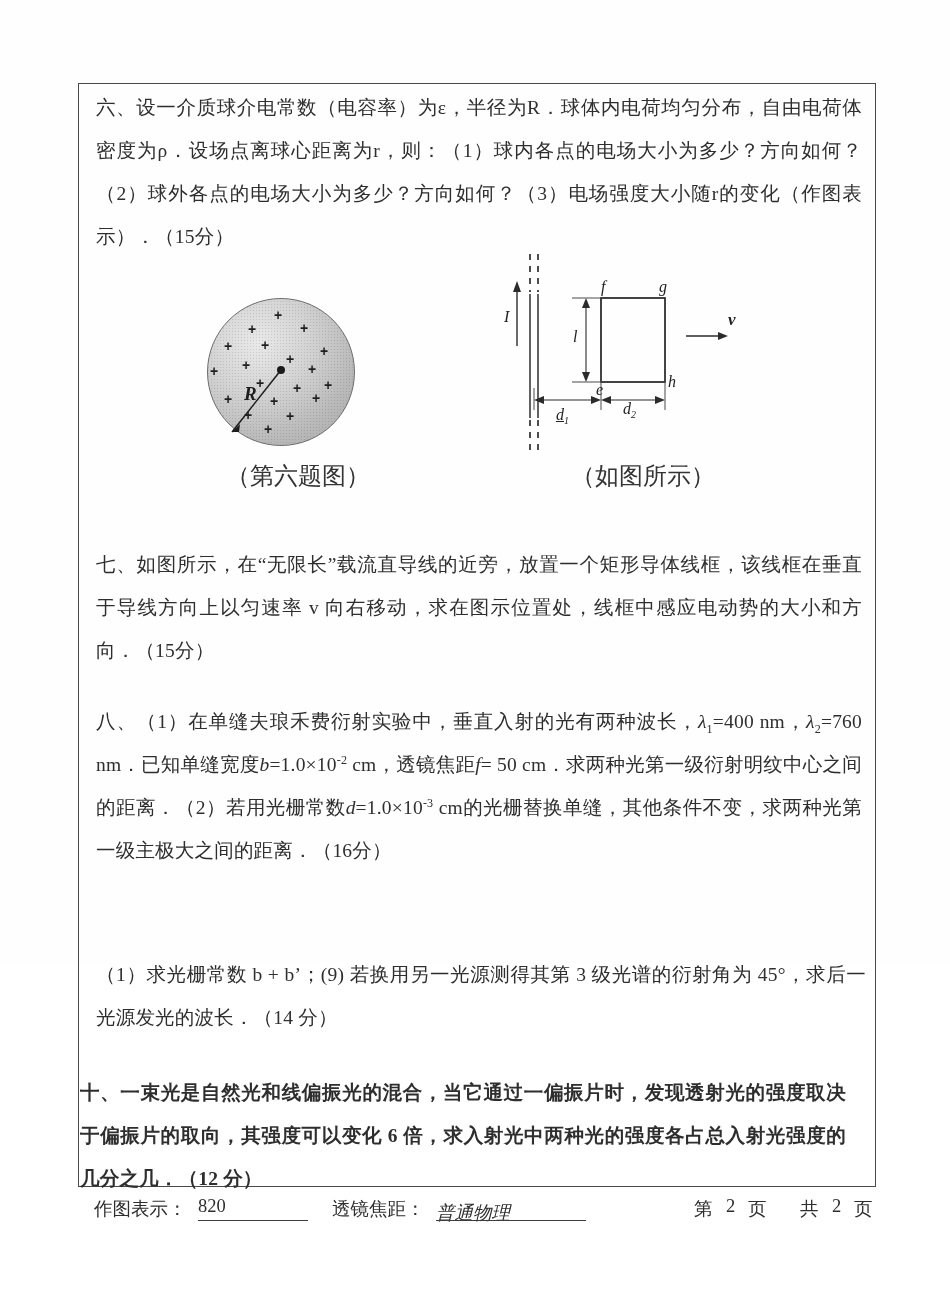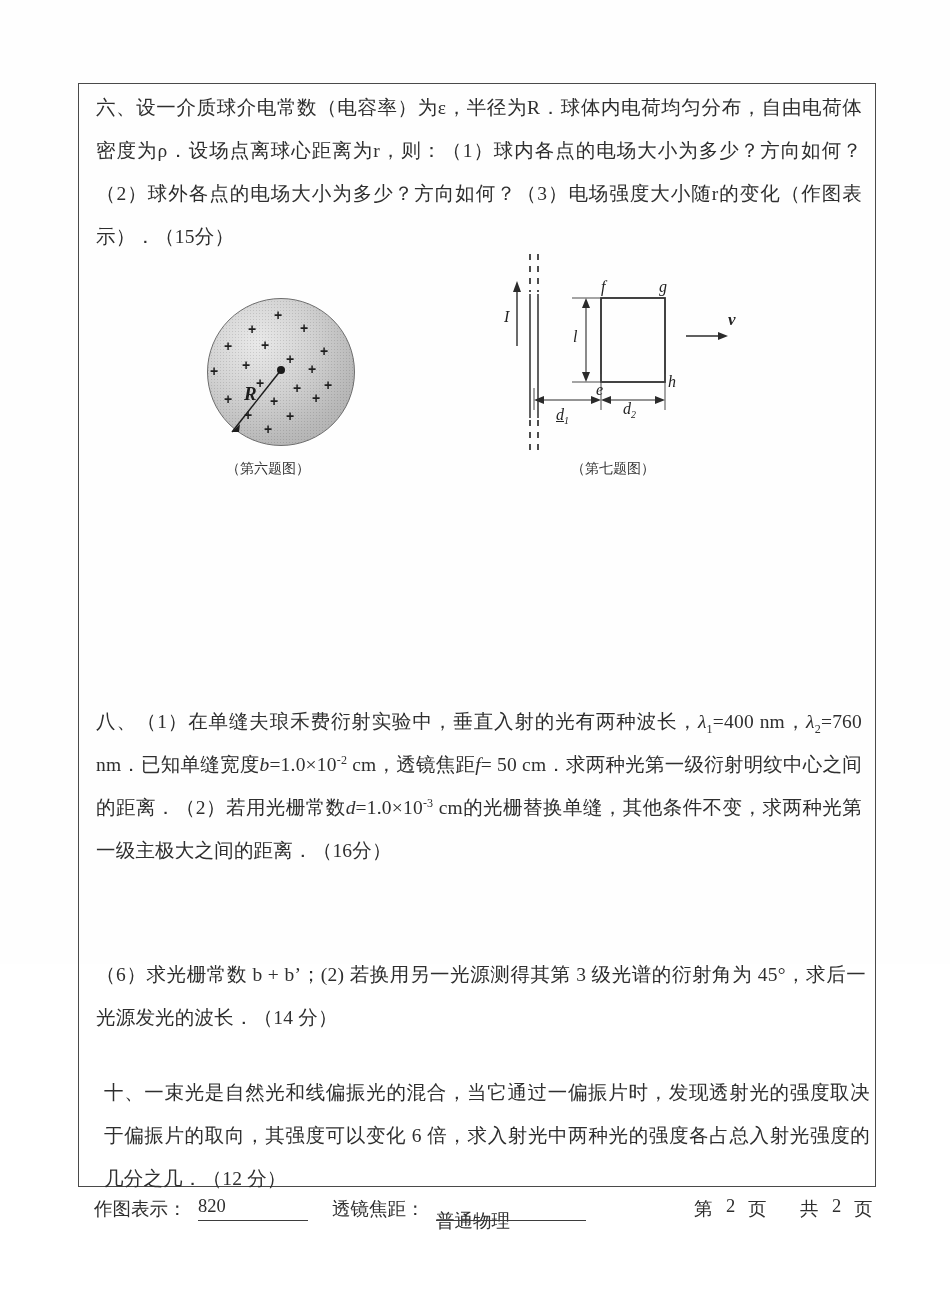--- a/index.html
+++ b/index.html
@@ -49,21 +49,21 @@
   .qblock .ital {
     font-style: italic;
     font-family: "Liberation Serif", "DejaVu Serif", serif;
   }
   sup { font-size: 0.62em; vertical-align: super; line-height: 0; }
   sub { font-size: 0.62em; vertical-align: sub; line-height: 0; }
 
   
   .figcaption {
     position: absolute;
-    font-size: 14px;
+    font-size: 24px;
     color: #343434;
     white-space: nowrap;
     text-align: center;
   }
 
   
   #sphere-fig {
     position: absolute;
     left: 196px;
     top: 286px;
@@ -233,36 +233,37 @@
     <div class="lbl" style="left:4px; top:60px;">I</div>
     <div class="lbl bold" style="left:228px; top:62px;">v</div>
     <div class="lbl" style="left:73px; top:80px;">l</div>
     <div class="lbl" style="left:101px; top:30px;">f</div>
     <div class="lbl" style="left:159px; top:30px;">g</div>
     <div class="lbl" style="left:96px; top:133px;">e</div>
     <div class="lbl" style="left:168px; top:125px;">h</div>
     <div class="lbl" style="left:56px; top:158px;text-decoration:underline;"><span>d</span><sub>1</sub></div>
     <div class="lbl" style="left:123px; top:152px;"><span>d</span><sub>2</sub></div>
   </div>
-  <div class="figcaption" style="left:571px; top:460px;">（第七题图）</div>
-
+  <div class="figcaption" style="left:571px; top:460px;">（如图所示）</div>
+
+  <div class="qblock" style="left:96px; top:543px; width:766px;">七、如图所示，在“无限长”载流直导线的近旁，放置一个矩形导体线框，该线框在垂直于导线方向上以匀速率 v 向右移动，求在图示位置处，线框中感应电动势的大小和方向．（15分）</div>
 
   <div class="qblock" style="left:96px; top:700px; width:766px;"><span>八、（1）在单缝夫琅禾费衍射实验中，垂直入射的光有两种波长，</span><span class="ital">λ</span><sub>1</sub><span>=400 nm，</span><span class="ital">λ</span><sub>2</sub><span>=760 nm．</span><span>已知单缝宽度</span><span class="ital">b</span><span>=1.0×10</span><sup>-2</sup><span> cm，透镜焦距</span><span class="ital">f</span><span>= 50 cm．求两种光第一级衍射明纹中心之间的距离．（2）若用光栅常数</span><span class="ital">d</span><span>=1.0×10</span><sup>-3</sup><span> cm的光栅替换单缝，其他条件不变，求两种光第一级主极大之间的距离．（16分）</span></div>
 
-  <div class="qblock" style="left:96px; top:953px; width:770px;">（6）求光栅常数 b + b’；(2) 若换用另一光源测得其第 3 级光谱的衍射角为 45°，求后一光源发光的波长．（14 分）</div>
-
-  <div class="qblock" style="left:104px; top:1071px; width:766px;">十、一束光是自然光和线偏振光的混合，当它通过一偏振片时，发现透射光的强度取决于偏振片的取向，其强度可以变化 6 倍，求入射光中两种光的强度各占总入射光强度的几分之几．（12 分）</div>
+  <div class="qblock" style="left:96px; top:953px; width:770px;">（1）求光栅常数 b + b’；(9) 若换用另一光源测得其第 3 级光谱的衍射角为 45°，求后一光源发光的波长．（14 分）</div>
+
+  <div class="qblock" style="left:80px; top:1071px; width:766px;font-weight:bold;">十、一束光是自然光和线偏振光的混合，当它通过一偏振片时，发现透射光的强度取决于偏振片的取向，其强度可以变化 6 倍，求入射光中两种光的强度各占总入射光强度的几分之几．（12 分）</div>
 
   <div id="footer">
     <div class="foot-item" style="left:16px; top:0;">作图表示：</div>
     <div class="foot-val" style="left:120px; top:0; width:110px;">820</div>
     <div class="foot-underline" style="left:120px; top:24px; width:110px;"></div>
 
     <div class="foot-item" style="left:254px; top:0;">透镜焦距：</div>
-    <div class="foot-val" style="left:358px; top:12px; width:150px;">普通物理</div>
+    <div class="foot-val" style="left:358px; top:4px; width:150px;font-style:italic;">普通物理</div>
     <div class="foot-underline" style="left:358px; top:24px; width:150px;"></div>
 
     <div class="foot-item" style="left:616px; top:0;">第</div>
     <div class="foot-item" style="left:648px; top:0;">2</div>
     <div class="foot-item" style="left:670px; top:0;">页</div>
     <div class="foot-item" style="left:722px; top:0;">共</div>
     <div class="foot-item" style="left:754px; top:0;">2</div>
     <div class="foot-item" style="left:776px; top:0;">页</div>
   </div>
 

